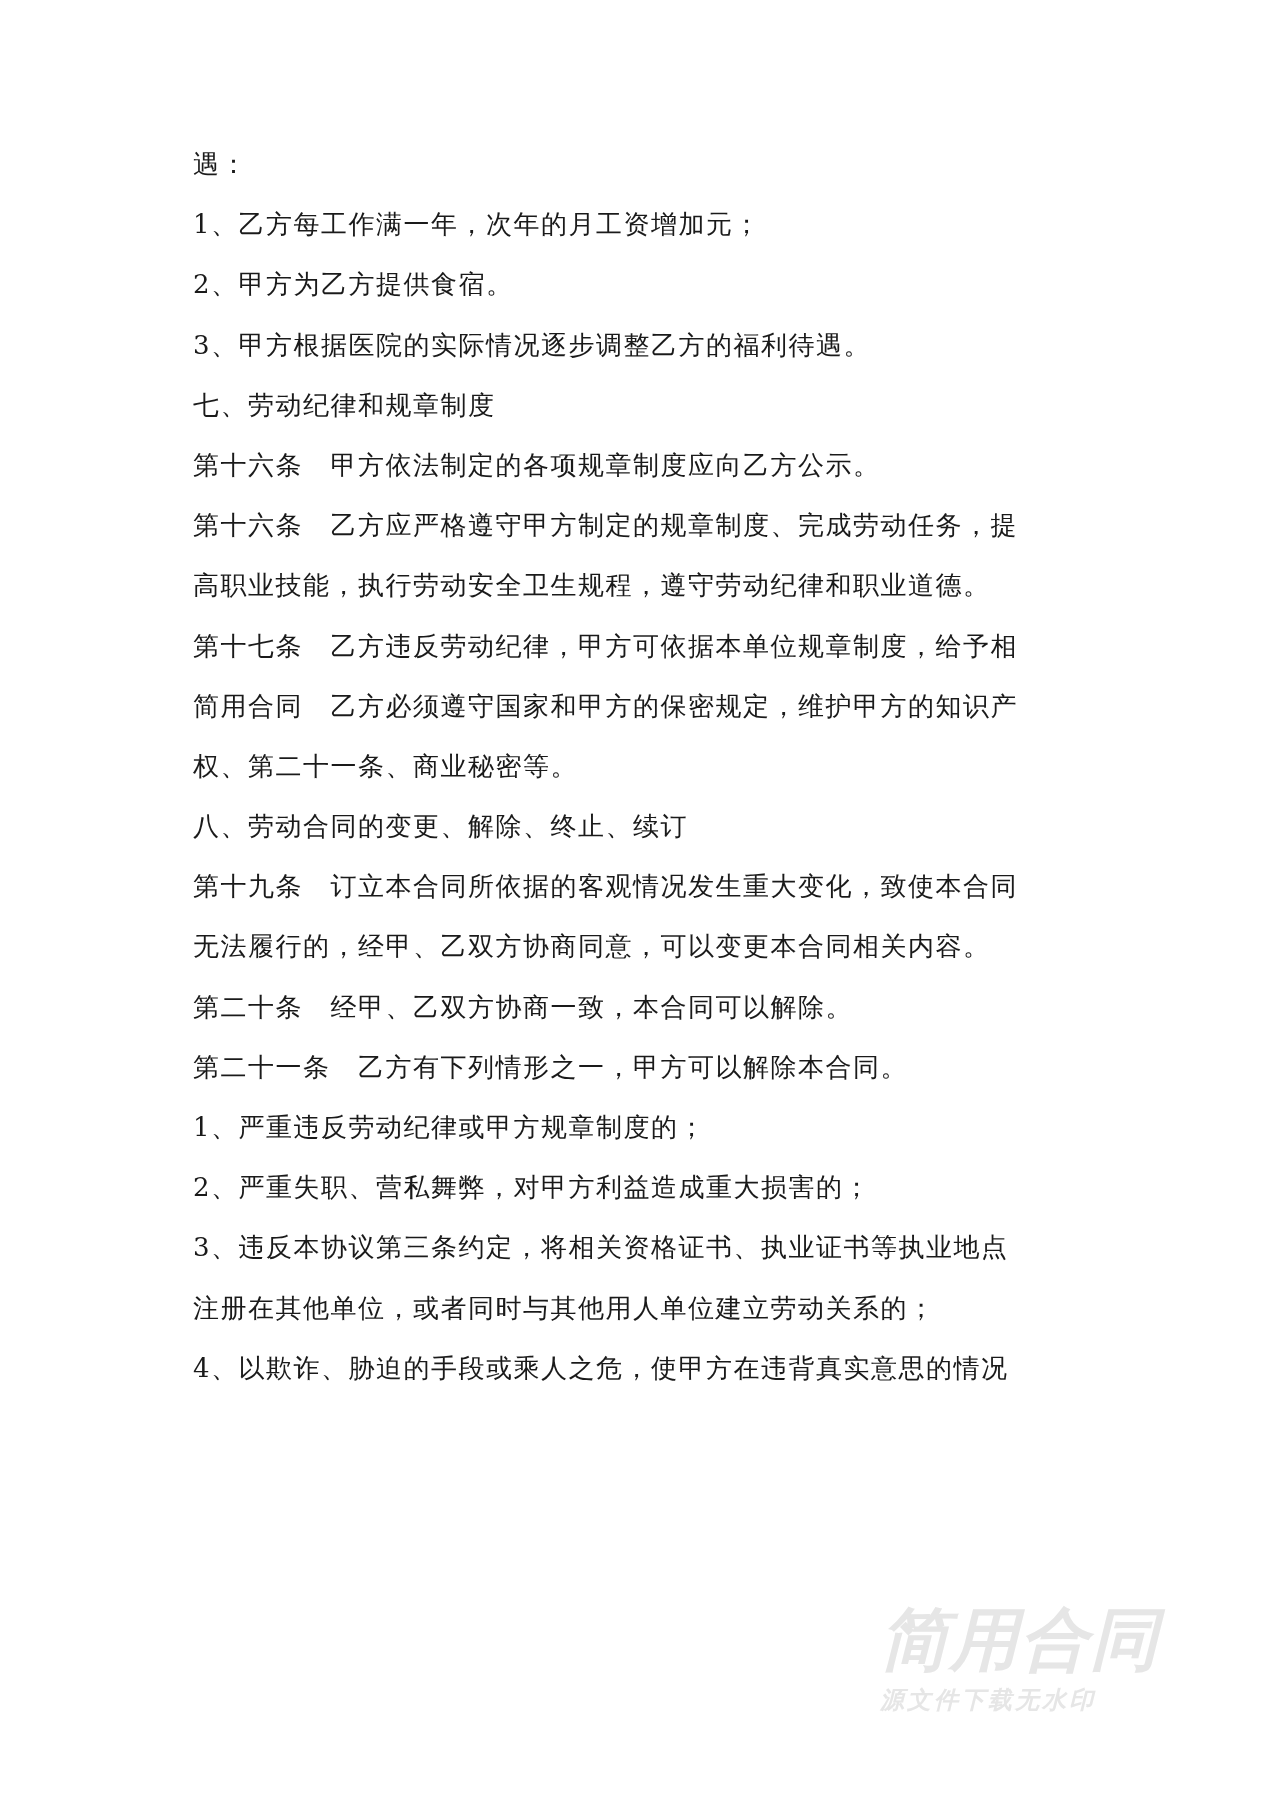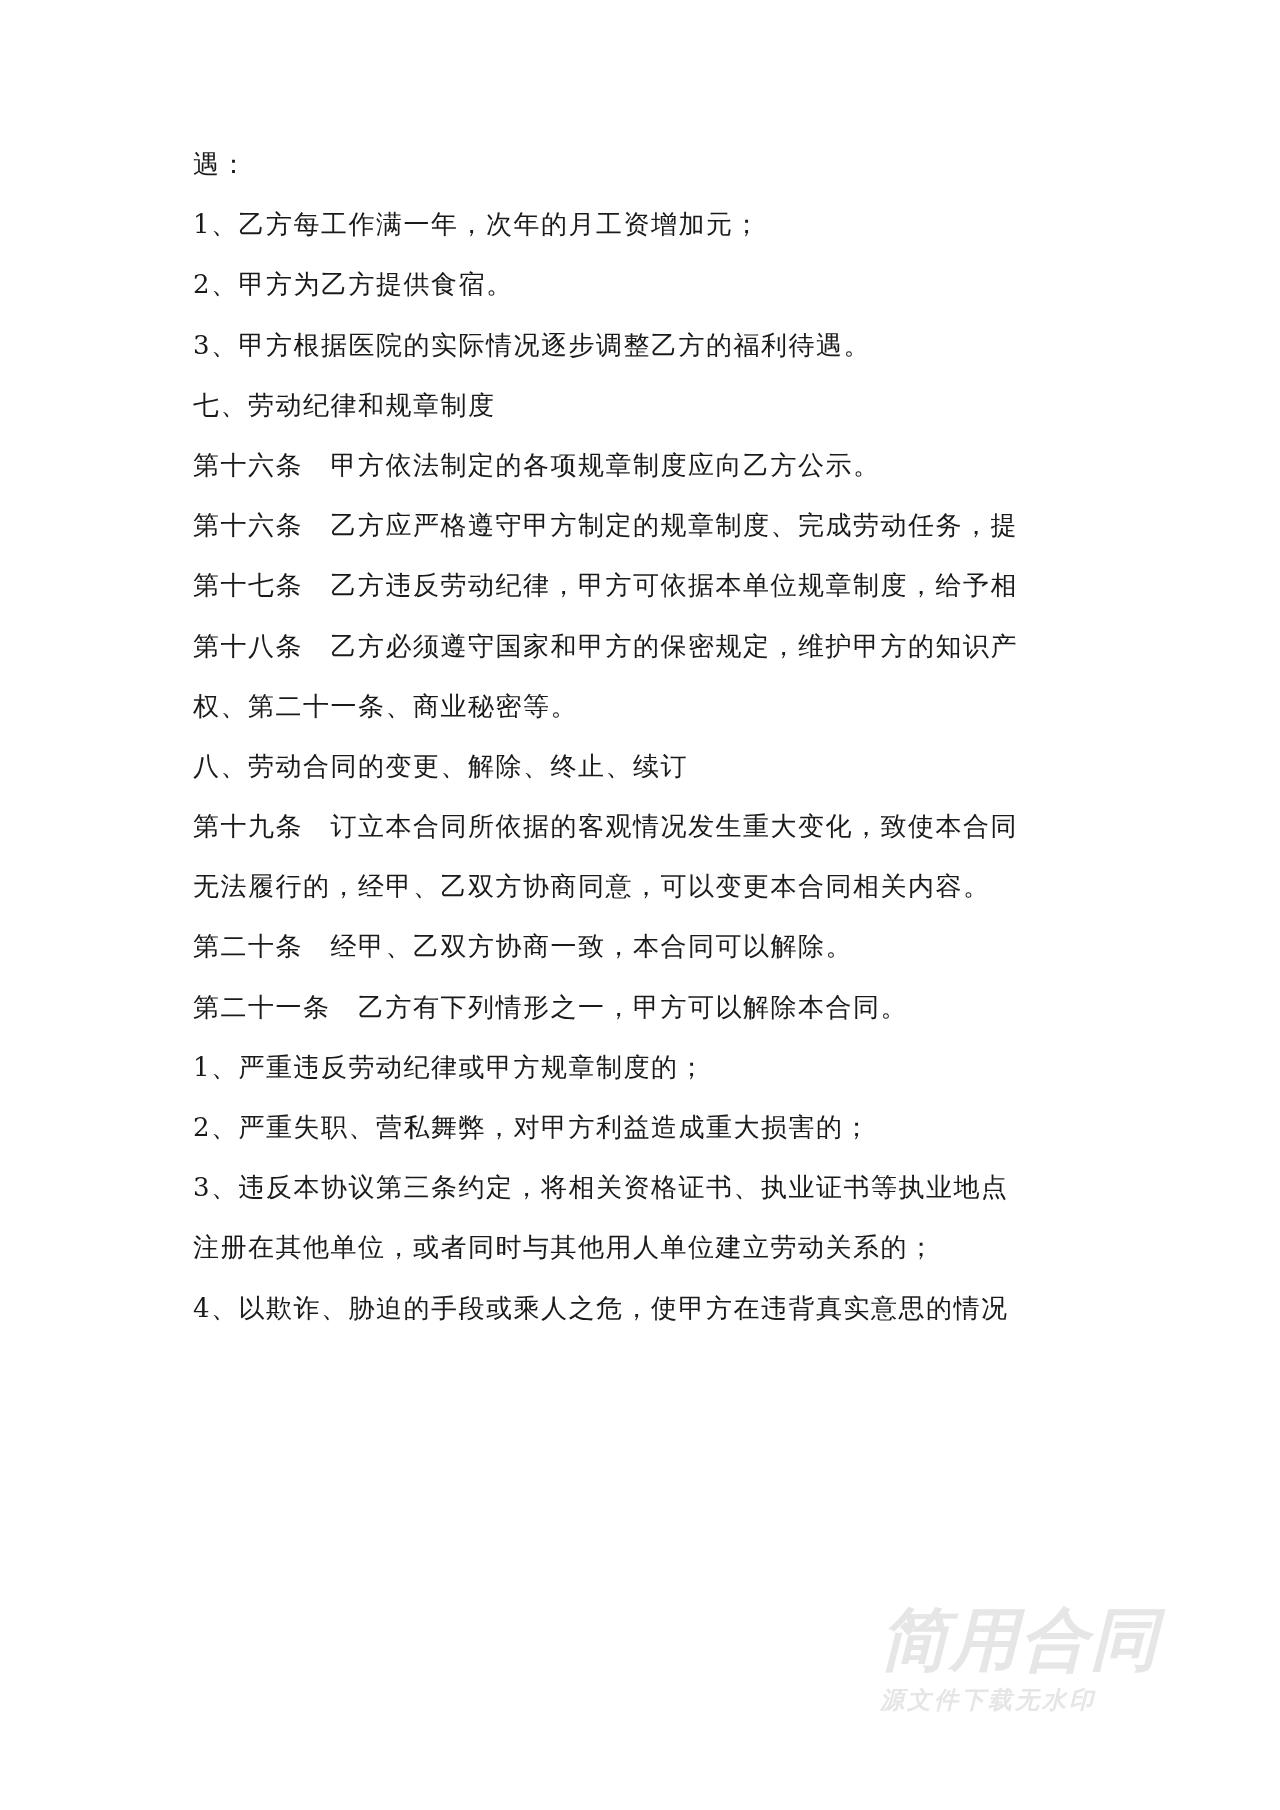--- a/index.html
+++ b/index.html
@@ -20,22 +20,23 @@
 
 <div class="page">
   <div class="lines">
     <div class="line">遇：</div>
     <div class="line">1、乙方每工作满一年，次年的月工资增加元；</div>
     <div class="line">2、甲方为乙方提供食宿。</div>
     <div class="line">3、甲方根据医院的实际情况逐步调整乙方的福利待遇。</div>
     <div class="line">七、劳动纪律和规章制度</div>
     <div class="line">第十六条　甲方依法制定的各项规章制度应向乙方公示。</div>
     <div class="line">第十六条　乙方应严格遵守甲方制定的规章制度、完成劳动任务，提</div>
+    <div class="line">高职业技能，执行劳动安全卫生规程，遵守劳动纪律和职业道德。</div>
     <div class="line">第十七条　乙方违反劳动纪律，甲方可依据本单位规章制度，给予相</div>
-    <div class="line">第十八条　乙方必须遵守国家和甲方的保密规定，维护甲方的知识产</div>
+    <div class="line">简用合同　乙方必须遵守国家和甲方的保密规定，维护甲方的知识产</div>
     <div class="line">权、第二十一条、商业秘密等。</div>
     <div class="line">八、劳动合同的变更、解除、终止、续订</div>
     <div class="line">第十九条　订立本合同所依据的客观情况发生重大变化，致使本合同</div>
     <div class="line">无法履行的，经甲、乙双方协商同意，可以变更本合同相关内容。</div>
     <div class="line">第二十条　经甲、乙双方协商一致，本合同可以解除。</div>
     <div class="line">第二十一条　乙方有下列情形之一，甲方可以解除本合同。</div>
     <div class="line">1、严重违反劳动纪律或甲方规章制度的；</div>
     <div class="line">2、严重失职、营私舞弊，对甲方利益造成重大损害的；</div>
     <div class="line">3、违反本协议第三条约定，将相关资格证书、执业证书等执业地点</div>
     <div class="line">注册在其他单位，或者同时与其他用人单位建立劳动关系的；</div>

